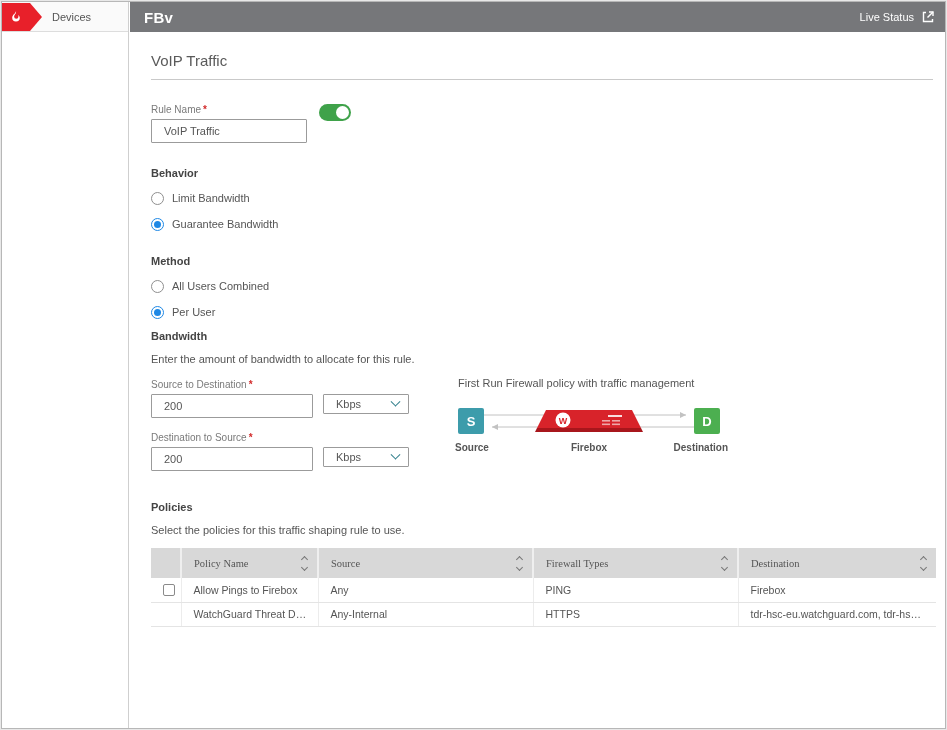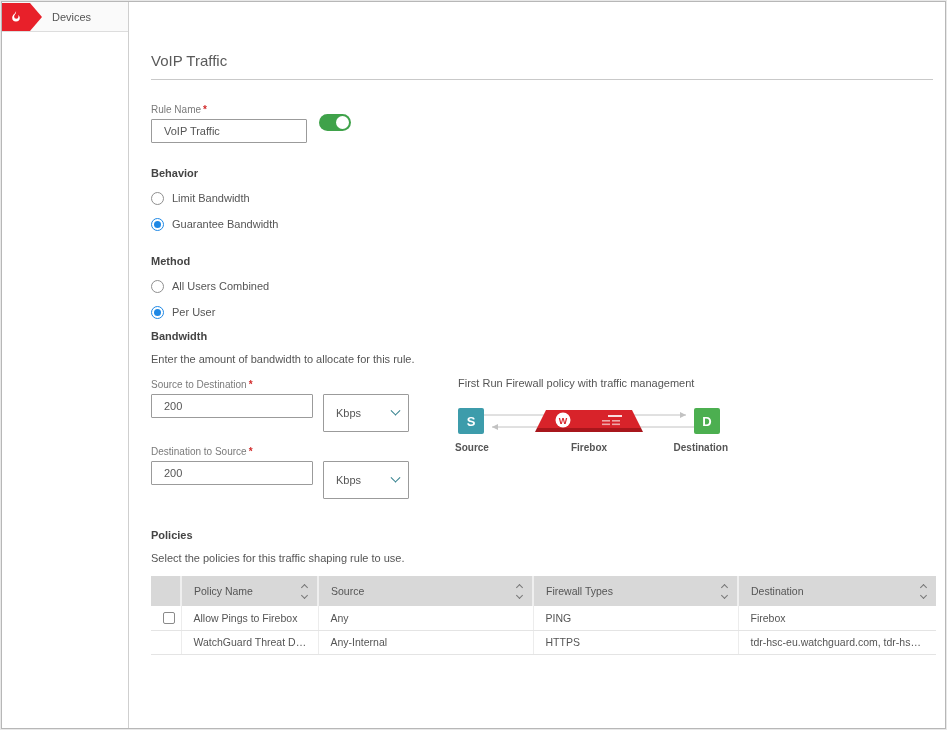--- a/index.html
+++ b/index.html
@@ -36,21 +36,21 @@
   
   .content { position:absolute; left:128px; top:30px; width:817px; height:698px;
              background:#fff; padding:20px 14px 0 21px; overflow:hidden; }
   .page-title { font-size:15px; color:#5a5a5a; padding-bottom:10px; border-bottom:1px solid #c9c9c9; }
 
   .fld-label { font-size:10px; color:#7a7a7a; margin-bottom:4px; }
   .req { color:#d22a2a; font-weight:bold; margin-left:2px; }
   .txt { height:24px; border:1px solid #9b9b9b; border-radius:1px; font-size:11px; color:#555;
          padding-left:12px; font-family:inherit; background:#fff; }
 
-  .rule-row { margin-top:24px; display:flex; align-items:center; }
+  .rule-row { margin-top:24px; display:flex; align-items:flex-start; }
   .rule-row .txt { width:156px; }
   .toggle { position:relative; width:32px; height:17px; border-radius:9px; background:#bbb;
             margin-left:12px; margin-bottom:3px; cursor:pointer; }
   .toggle.on { background:#3fa24a; }
   .toggle .knob { position:absolute; top:2px; left:2px; width:13px; height:13px; border-radius:50%;
                   background:#fff; }
   .toggle.on .knob { left:auto; right:2px; }
 
   .sect-label { font-size:11px; font-weight:bold; color:#444; }
   .behavior { margin-top:24px; }
@@ -69,21 +69,21 @@
           font-size:9px; font-weight:bold; display:flex; align-items:center; justify-content:center;
           cursor:pointer; }
   .desc { font-size:11px; color:#555; margin-top:11px; }
   .maxusers .txt { width:64px; margin-top:11px; }
 
   .bandwidth { margin-top:11px; }
   .bw-rows { position:relative; margin-top:14px; }
   .bw-group { margin-bottom:14px; }
   .bw-line { display:flex; gap:10px; }
   .bw-line .txt { width:162px; }
-  .unit-sel { width:86px; height:38px; border:1px solid #9b9b9b; border-radius:1px;
+  .unit-sel { width:86px; height:20px; border:1px solid #9b9b9b; border-radius:1px;
               display:flex; align-items:center; font-size:11px; color:#555;
               padding:0 9px 0 12px; cursor:pointer; }
   .unit-sel .chev { margin-left:auto; width:7px; height:7px; border-right:1.6px solid #2d7d8a;
                     border-bottom:1.6px solid #2d7d8a; transform:rotate(45deg) translate(-2px,-2px); }
 
   
   .diagram { position:absolute; left:307px; top:-2px; width:262px; }
   .dg-caption { font-size:11px; color:#555; }
   .dg-row { margin-top:17px; display:flex; align-items:center; }
   .node { width:26px; height:26px; border-radius:2px; color:#fff; font-weight:bold; font-size:13px;
@@ -97,21 +97,21 @@
   .dg-labels .l-dst { position:absolute; right:-8px; }
 
   
   .policies { margin-top:30px; }
   .ptable { margin-top:12px; width:785px; border-collapse:collapse; table-layout:fixed; }
   .ptable col.c0 { width:30px; } .ptable col.c1 { width:137px; } .ptable col.c2 { width:215px; }
   .ptable col.c3 { width:205px; } .ptable col.c4 { width:198px; }
   .ptable th { background:#d8d8d8; height:30px; font-size:10.5px; font-weight:normal; color:#555;
                text-align:left; padding:0 10px 0 12px; border-left:2px solid #efefef; }
   .ptable th:first-child { border-left:none; }
-  .ptable th .th-in { display:flex; align-items:center; }
+  .ptable th .th-in { display:flex; align-items:center;font-family:Liberation Serif, serif; }
   .sort { margin-left:auto; display:flex; flex-direction:column; gap:3px; align-items:center; cursor:pointer; }
   .sort i { display:block; width:5px; height:5px; }
   .sort .up { border-left:1.5px solid #777; border-top:1.5px solid #777; transform:rotate(45deg); }
   .sort .dn { border-right:1.5px solid #777; border-bottom:1.5px solid #777; transform:rotate(45deg); }
   .ptable td { height:24px; font-size:10.5px; color:#555; padding:0 10px 0 12px;
                border-bottom:1px solid #e4e4e4; border-right:1px solid #ececec;
                overflow:hidden; white-space:nowrap; text-overflow:ellipsis; }
   .ptable td:last-child { border-right:none; }
   .ptable tr.alt td { background:#f6f6f6; }
   .cb { display:block; width:12px; height:12px; border:1px solid #8a8a8a; border-radius:2px;
@@ -129,20 +129,31 @@
     <div class="sidebar-header">
       <div class="logo">
         <svg viewBox="0 0 24 24">
           <path d="M12 2c1.2 4-3.2 5.4-3.2 9.4a3.7 3.7 0 0 0 7.4 0c0-1.8-1-3-1-3s3.3 1.6 3.3 5a6.5 6.5 0 1 1-13 0C5.5 8.2 10.8 6.2 12 2z"></path>
         </svg>
       </div>
       <span class="brand-label">Devices</span>
     </div>
   </div>
 
+  <div class="topbar">
+    <span class="title">FBv</span>
+    <div class="live">
+      <span>Live Status</span>
+      <svg viewBox="0 0 14 14">
+        <path d="M5 2.5 H2.5 V11.5 H11.5 V9"></path>
+        <path d="M6.5 7.5 L12 2"></path>
+        <path d="M8 2 H12 V6"></path>
+      </svg>
+    </div>
+  </div>
 
   <div class="content">
     <div class="page-title">VoIP Traffic</div>
 
     <div class="rule-row">
       <div>
         <div class="fld-label">
           <span>Rule Name</span><span class="req">*</span>
         </div>
         <input class="txt" type="text" value="VoIP Traffic" style="">

